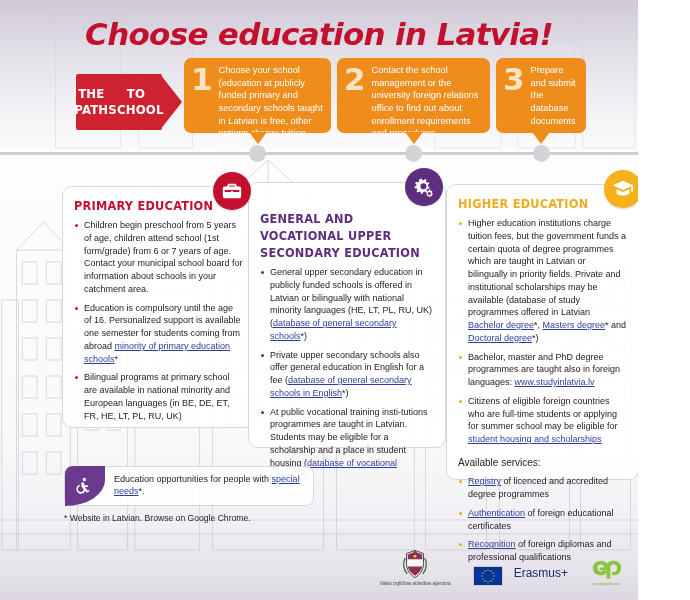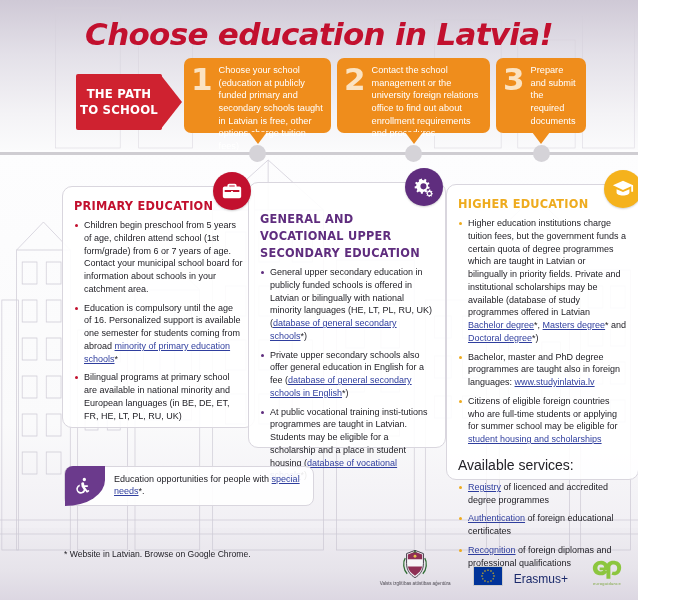--- a/index.html
+++ b/index.html
@@ -57,21 +57,21 @@
   }
   .path-banner .tip {
     position:absolute; left:84px; top:0;
     width:0; height:0;
     border-top:28px solid transparent;
     border-bottom:28px solid transparent;
     border-left:22px solid #cf2230;
   }
   .path-banner .txt {
     position:absolute; left:0; top:0; width:86px; height:56px;
-    display:flex; flex-direction:column; align-items:center; justify-content:center;
+    display:flex; flex-direction:row; align-items:center; justify-content:center;
     color:#fff; font-weight:bold; font-size:13px; line-height:1.25;
     font-family:"DejaVu Sans Condensed","Liberation Sans",sans-serif;
     letter-spacing:0.2px; text-align:center;
   }
 
   
   .rail {
     position:absolute; left:0; right:0; top:152px; height:3px;
     background:#cfcdd2; z-index:3;
   }
@@ -132,21 +132,21 @@
     position:relative; padding-left:10px; margin-bottom:6px;
     font-size:9px; line-height:1.42; color:#232228;
   }
   .card li::before {
     content:""; position:absolute; left:1px; top:5px;
     width:3px; height:3px; border-radius:50%;
   }
   #card-primary li::before { background:#c2102e; }
   #card-general li::before { background:#5f2d7e; }
   #card-higher  li::before { background:#eeab1e; }
-  .card .plain { font-size:14px; line-height:1.42; color:#232228; margin:10px 0 5px 0; }
+  .card .plain { font-size:10px; line-height:1.42; color:#232228; margin:10px 0 5px 0; }
   .card a, .lnk {
     color:#2f3e9e; text-decoration:underline; cursor:pointer;
   }
 
   
   .badge {
     position:absolute; width:38px; height:38px; border-radius:50%;
     z-index:7; display:flex; align-items:center; justify-content:center;
     box-shadow:0 1px 2px rgba(0,0,0,0.18);
   }
@@ -167,34 +167,34 @@
     border-radius:8px 0 40px 0 / 8px 0 26px 0;
     display:flex; align-items:center; justify-content:center; flex:0 0 auto;
   }
   #special-bar .sn-icon svg { width:20px; height:20px; fill:#fff; }
   #special-bar .sn-text {
     font-size:9px; color:#232228; padding-left:9px; line-height:1.3;
   }
 
   
   #footnote {
-    position:absolute; left:64px; top:548px; width:330px; z-index:5;
+    position:absolute; left:64px; top:512px; width:330px; z-index:5;
     font-size:8.6px; line-height:1.5; color:#232228;
   }
 
   
   #logos {
     position:absolute; right:14px; bottom:14px; z-index:5;
     display:flex; align-items:flex-end; gap:22px;
   }
   .logo { display:flex; flex-direction:column; align-items:center; }
   .logo .cap { font-size:4.6px; color:#4a4750; margin-top:2px; white-space:nowrap; }
 
   .viaa-crest { width:26px; height:30px; }
-  .erasmus { display:flex; align-items:flex-end; gap:11px; }
+  .erasmus { display:flex; align-items:flex-start; gap:11px; }
   .eu-flag {
     width:30px; height:20px; background:#003399;
     display:flex; align-items:center; justify-content:center;
     border:1px solid #ccc;
   }
   .eu-flag svg { width:18px; height:18px; }
   .erasmus .word {
     font-size:12px; color:#1b2a6b;
     font-family:"Liberation Sans", sans-serif;
   }
@@ -328,21 +328,21 @@
     <div class="body">Choose your school (education at publicly funded primary and secondary schools taught in Latvian is free, other options charge tuition fees)</div>
     <div class="tail"></div>
   </div>
   <div class="step" id="step-2">
     <div class="num">2</div>
     <div class="body">Contact the school management or the university foreign relations office to find out about enrollment requirements and procedures</div>
     <div class="tail"></div>
   </div>
   <div class="step" id="step-3">
     <div class="num">3</div>
-    <div class="body">Prepare and submit the required documents</div>
+    <div class="body">Prepare and submit the database documents</div>
     <div class="tail"></div>
   </div>
 
   <div class="badge" id="badge-primary">
     <svg viewBox="0 0 24 24">
         <path d="M9 4h6a2 2 0 0 1 2 2v1h3a2 2 0 0 1 2 2v9a2 2 0 0 1-2 2H4a2 2 0 0 1-2-2V9a2 2 0 0 1 2-2h3V6a2 2 0 0 1 2-2zm0 3h6V6H9v1zm-5 4v2h7v-1h2v1h7v-2H4z"></path>
       </svg>
   </div>
   <div class="badge" id="badge-general">
     <svg viewBox="0 0 24 24">

